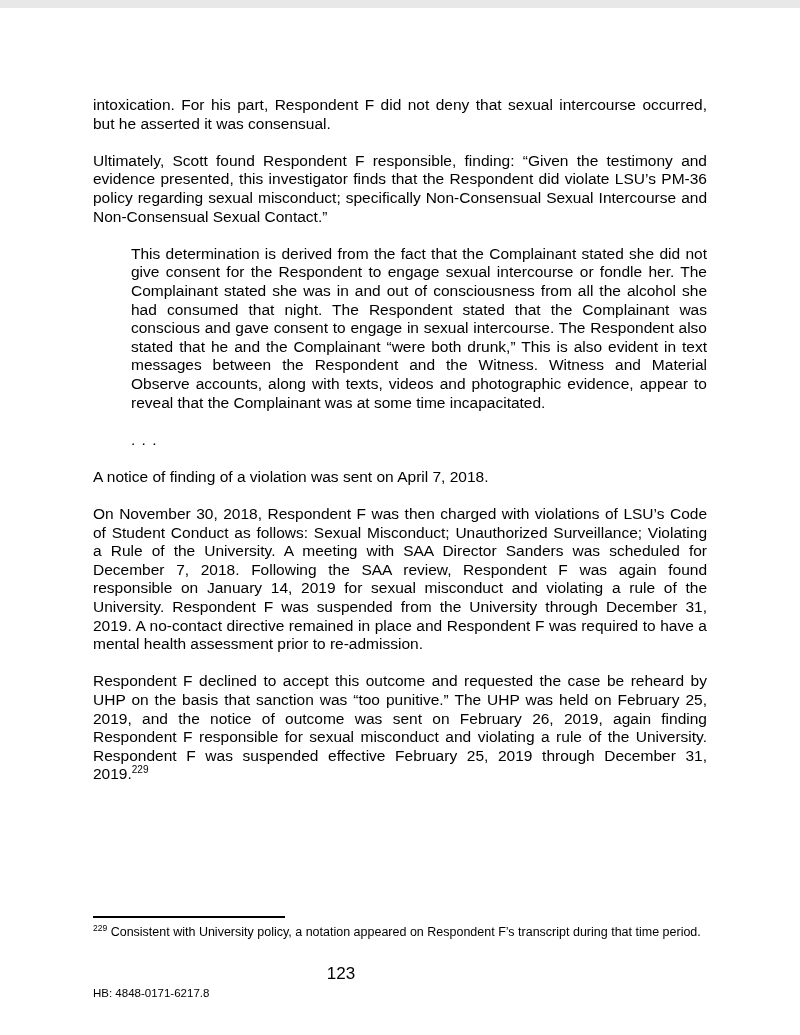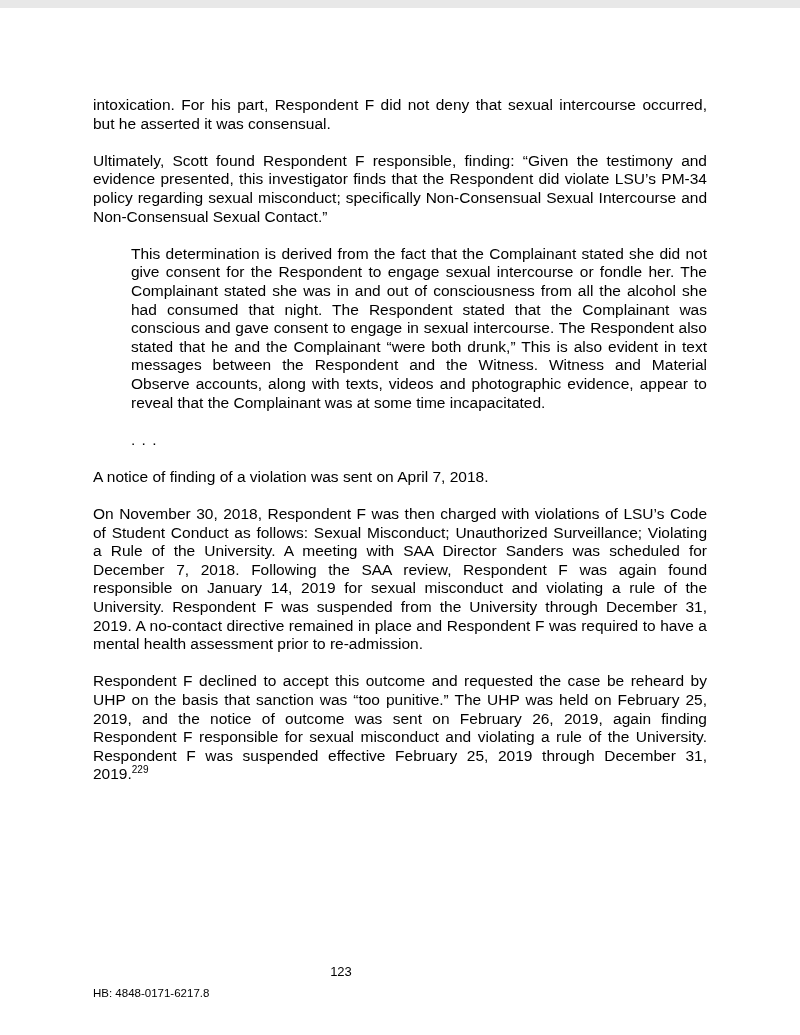--- a/index.html
+++ b/index.html
@@ -65,50 +65,54 @@
   }
   .footnote sup.fn-ref {
     font-size: 8.5px;
   }
   .page-number {
     position: absolute;
     left: 0;
     top: 956px;
     width: 682px;
     text-align: center;
-    font-size: 13px;
+    font-size: 17px;
   }
   .doc-id {
     position: absolute;
     left: 93px;
     top: 979px;
     font-size: 11.5px;
   }
 </style>
 </head>
 <body>
 
 <div class="page">
 
   <div class="content">
     <p class="para">intoxication. For his part, Respondent F did not deny that sexual intercourse occurred, but he asserted it was consensual.</p>
 
-    <p class="para">Ultimately, Scott found Respondent F responsible, finding: “Given the testimony and evidence presented, this investigator finds that the Respondent did violate LSU’s PM-34 policy regarding sexual misconduct; specifically Non-Consensual Sexual Intercourse and Non-Consensual Sexual Contact.”</p>
+    <p class="para">Ultimately, Scott found Respondent F responsible, finding: “Given the testimony and evidence presented, this investigator finds that the Respondent did violate LSU’s PM-36 policy regarding sexual misconduct; specifically Non-Consensual Sexual Intercourse and Non-Consensual Sexual Contact.”</p>
 
 
     <div class="quote">This determination is derived from the fact that the Complainant stated she did not give consent for the Respondent to engage sexual intercourse or fondle her. The Complainant stated she was in and out of consciousness from all the alcohol she had consumed that night. The Respondent stated that the Complainant was conscious and gave consent to engage in sexual intercourse. The Respondent also stated that he and the Complainant “were both drunk,” This is also evident in text messages between the Respondent and the Witness. Witness and Material Observe accounts, along with texts, videos and photographic evidence, appear to reveal that the Complainant was at some time incapacitated.</div>
 
     <div class="ellipsis-line">. . .</div>
 
 
     <p class="para">A notice of finding of a violation was sent on April 7, 2018.</p>
 
     <p class="para">On November 30, 2018, Respondent F was then charged with violations of LSU’s Code of Student Conduct as follows: Sexual Misconduct; Unauthorized Surveillance; Violating a Rule of the University. A meeting with SAA Director Sanders was scheduled for December 7, 2018. Following the SAA review, Respondent F was again found responsible on January 14, 2019 for sexual misconduct and violating a rule of the University. Respondent F was suspended from the University through December 31, 2019. A no-contact directive remained in place and Respondent F was required to have a mental health assessment prior to re-admission.</p>
 
     <p class="para"><span>Respondent F declined to accept this outcome and requested the case be reheard by UHP on the basis that sanction was “too punitive.” The UHP was held on February 25, 2019, and the notice of outcome was sent on February 26, 2019, again finding Respondent F responsible for sexual misconduct and violating a rule of the University. Respondent F was suspended effective February 25, 2019 through December 31, 2019.</span><sup class="fn-ref">229</sup></p>
   </div>
 
+  <div class="footnote-area">
+    <div class="footnote-rule"></div>
+    <p class="footnote"><sup class="fn-ref">229</sup><span> Consistent with University policy, a notation appeared on Respondent F’s transcript during that time period.</span></p>
+  </div>
 
   <div class="page-number">123</div>
 
   <div class="doc-id">HB: 4848-0171-6217.8</div>
 
 </div>
 
 </body></html>

